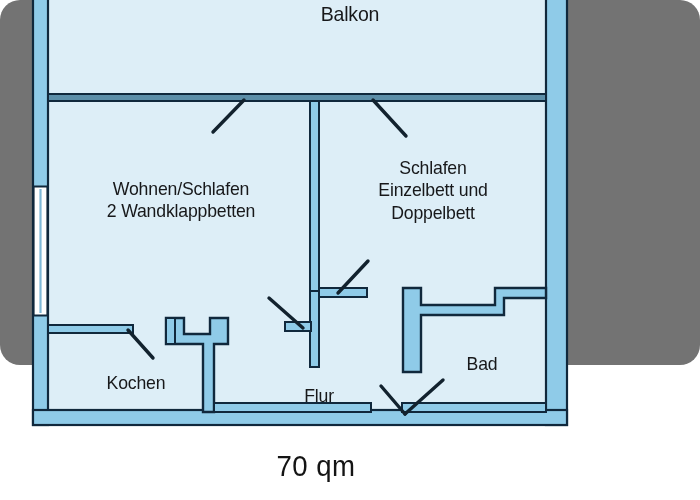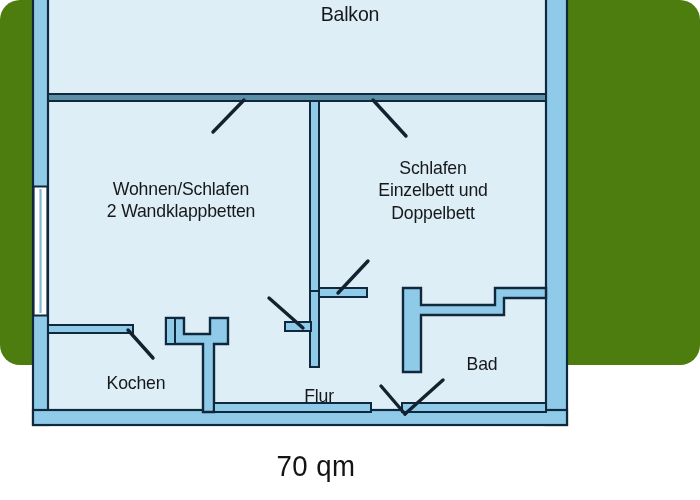--- a/index.html
+++ b/index.html
@@ -10,21 +10,21 @@
   body {
     width: 700px;
     height: 500px;
     overflow: hidden;
     font-family: "Liberation Sans", sans-serif;
   }
   #plan-root {
     position: relative;
     width: 700px;
     height: 365px;
-    background: #4d7c0f;
+    background: #737373;
     border-radius: 20px;
   }
   #floorplan-svg {
     position: absolute;
     left: 0;
     top: 0;
     width: 700px;
     height: 500px;
     display: block;
   }

